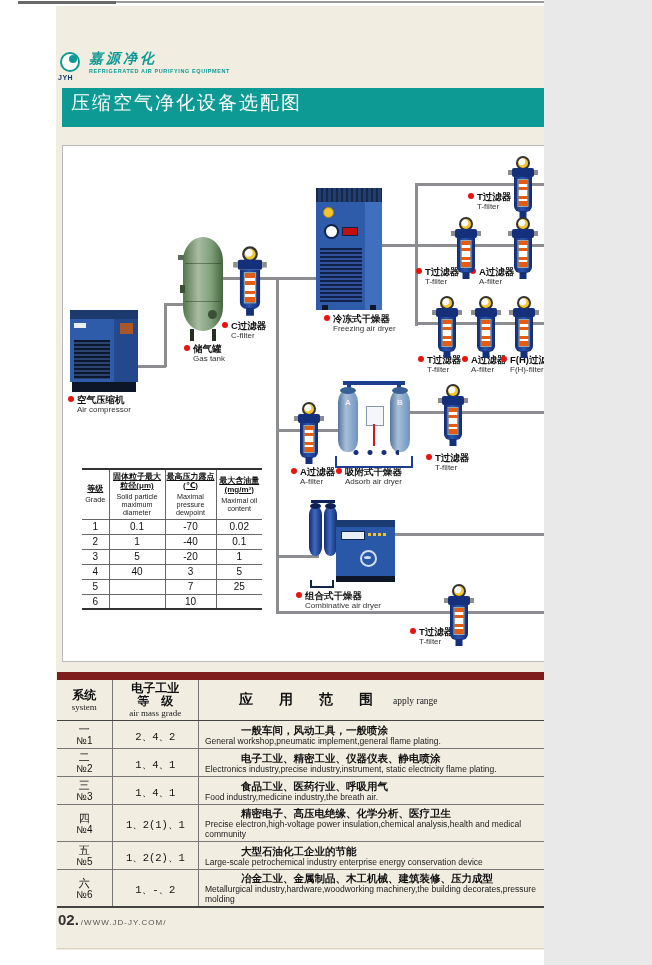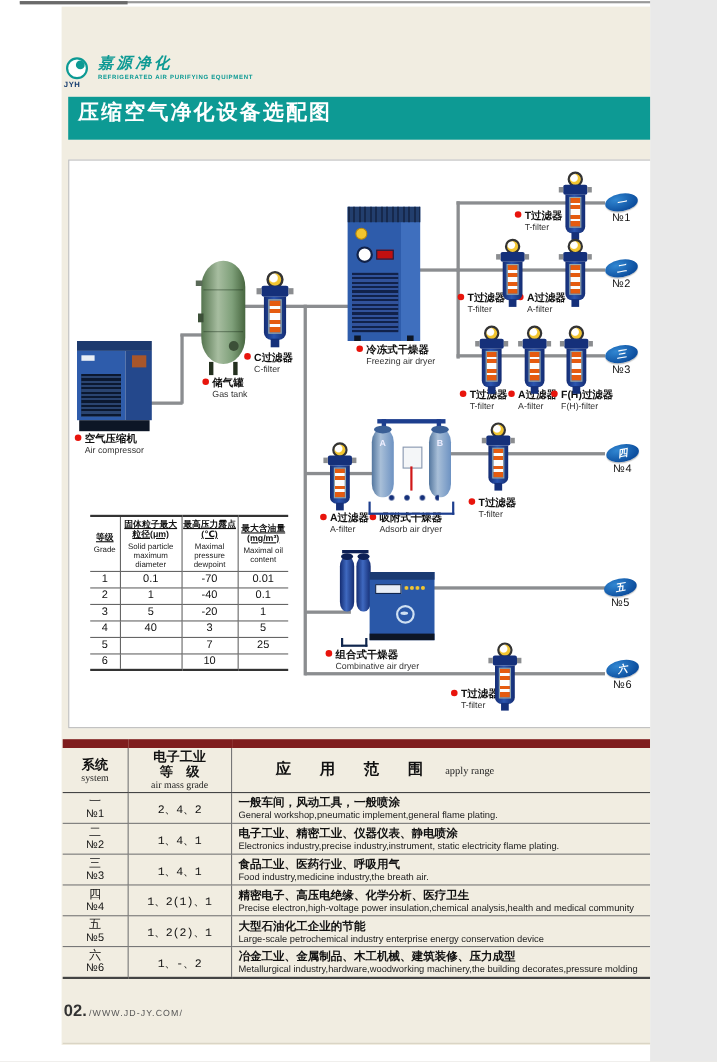--- a/index.html
+++ b/index.html
@@ -1,16 +1,16 @@
 <!DOCTYPE html>
 <html><head>
 <meta charset="utf-8">
 <style>
   html,body{margin:0;padding:0;background:#e9e9e9;}
-  .page{position:relative;width:591px;height:965px;background:#fff;overflow:hidden;
+  .page{position:relative;width:544px;height:965px;background:#fff;overflow:hidden;
         font-family:"Liberation Sans","DejaVu Sans",sans-serif;color:#111;}
   .cream{position:absolute;left:56px;top:6px;width:590px;height:944px;background:#f1ede1;}
   .scan-top{position:absolute;left:18px;top:1px;width:634px;height:2px;background:#9a9a9a;}
   .scan-top-dark{position:absolute;left:18px;top:1px;width:98px;height:3px;background:#6a6a6a;}
   .scan-right{position:absolute;left:649px;top:0;width:1px;height:965px;background:#b5b5b5;}
   .green-tab{position:absolute;left:645px;top:855px;width:7px;height:95px;background:#7cb74b;}
   .scan-bottom{position:absolute;left:57px;top:948px;width:589px;height:1px;background:#d8d2c2;}
 
   
   .logo{position:absolute;left:58px;top:52px;display:flex;align-items:flex-start;}
@@ -19,21 +19,21 @@
                border:2px solid #0d9a94;background:#fff;box-sizing:border-box;}
   .logo-circle:after{content:"";position:absolute;right:1px;top:1px;width:8px;height:8px;
                border-radius:50%;background:#0d9a94;}
   .logo-jyh{position:absolute;left:0;bottom:-1px;font-size:7px;font-weight:bold;color:#123a6e;letter-spacing:.5px;}
   .logo-cn{font-family:"Liberation Serif","DejaVu Serif",serif;font-style:italic;font-weight:bold;
            font-size:14px;color:#0d9a94;letter-spacing:3px;line-height:14px;}
   .logo-en{font-size:5.5px;font-weight:bold;color:#0d9a94;letter-spacing:.6px;margin-top:2px;}
 
   .titlebar{position:absolute;left:62px;top:88px;width:590px;height:39px;background:#0d9a94;
             box-sizing:border-box;padding:4px 0 0 9px;}
-  .title-cn{font-size:19px;font-weight:bold;color:#fff;letter-spacing:2px;line-height:21px;}
+  .title-cn{font-size:19px;font-weight:normal;color:#fff;letter-spacing:2px;line-height:21px;}
   .title-en{font-size:8px;color:#c3e5e1;letter-spacing:.4px;margin-top:0px;}
 
   
   .diagram{position:absolute;left:62px;top:145px;width:536px;height:517px;background:#fff;border:1px solid #bcbcbc;box-sizing:border-box;}
   .pipe-h{position:absolute;height:3px;background:#8b8d90;}
   .pipe-v{position:absolute;width:3px;background:#8b8d90;}
 
   
   .lbl{position:absolute;white-space:nowrap;}
   .lbl-cn{font-size:9.5px;font-weight:bold;color:#101010;line-height:11px;}
@@ -147,21 +147,21 @@
   .stable tr.r{height:28px;}
   .stable tr.last td{border-bottom:2px solid #444;}
   .s-h-cn{font-size:12px;font-weight:bold;line-height:13px;}
   .s-h-en{font-size:9px;color:#222;line-height:10px;}
   .s-apply{display:flex;align-items:baseline;padding-left:34px;}
   .s-apply-cn{font-size:14px;font-weight:bold;letter-spacing:6px;}
   .s-apply-en{font-size:9.5px;margin-left:14px;color:#222;}
   .s-num{font-size:11px;line-height:12px;}
   .s-no{font-size:10px;line-height:11px;}
   .s-grade{font-size:10.5px;font-family:"Liberation Mono","DejaVu Sans Mono",monospace;}
-  .s-cn{font-size:10.5px;font-weight:bold;line-height:12px;}
+  .s-cn{font-size:10.5px;font-weight:bold;line-height:12px;margin-left:36px;}
   .s-en{font-size:8.5px;color:#222;line-height:10px;}
 
   .footer{position:absolute;left:58px;top:911px;}
   .footer .pg{font-size:15px;font-weight:bold;color:#333;letter-spacing:0px;}
   .footer .url{font-size:8px;color:#555;letter-spacing:1px;margin-left:2px;}
 </style>
 </head>
 <body>
 
 <div class="page">
@@ -453,21 +453,21 @@
           </td>
       <td>
             <div class="g-cn">最大含油量(mg/m³)</div>
             <div class="g-en">Maximal oil content</div>
           </td>
     </tr>
     <tr class="r">
       <td class="g-val">1</td>
           <td class="g-val">0.1</td>
       <td class="g-val">-70</td>
-          <td class="g-val">0.01</td>
+          <td class="g-val">0.02</td>
     </tr>
     <tr class="r">
       <td class="g-val">2</td>
           <td class="g-val">1</td>
       <td class="g-val">-40</td>
           <td class="g-val">0.1</td>
     </tr>
     <tr class="r">
       <td class="g-val">3</td>
           <td class="g-val">5</td>

